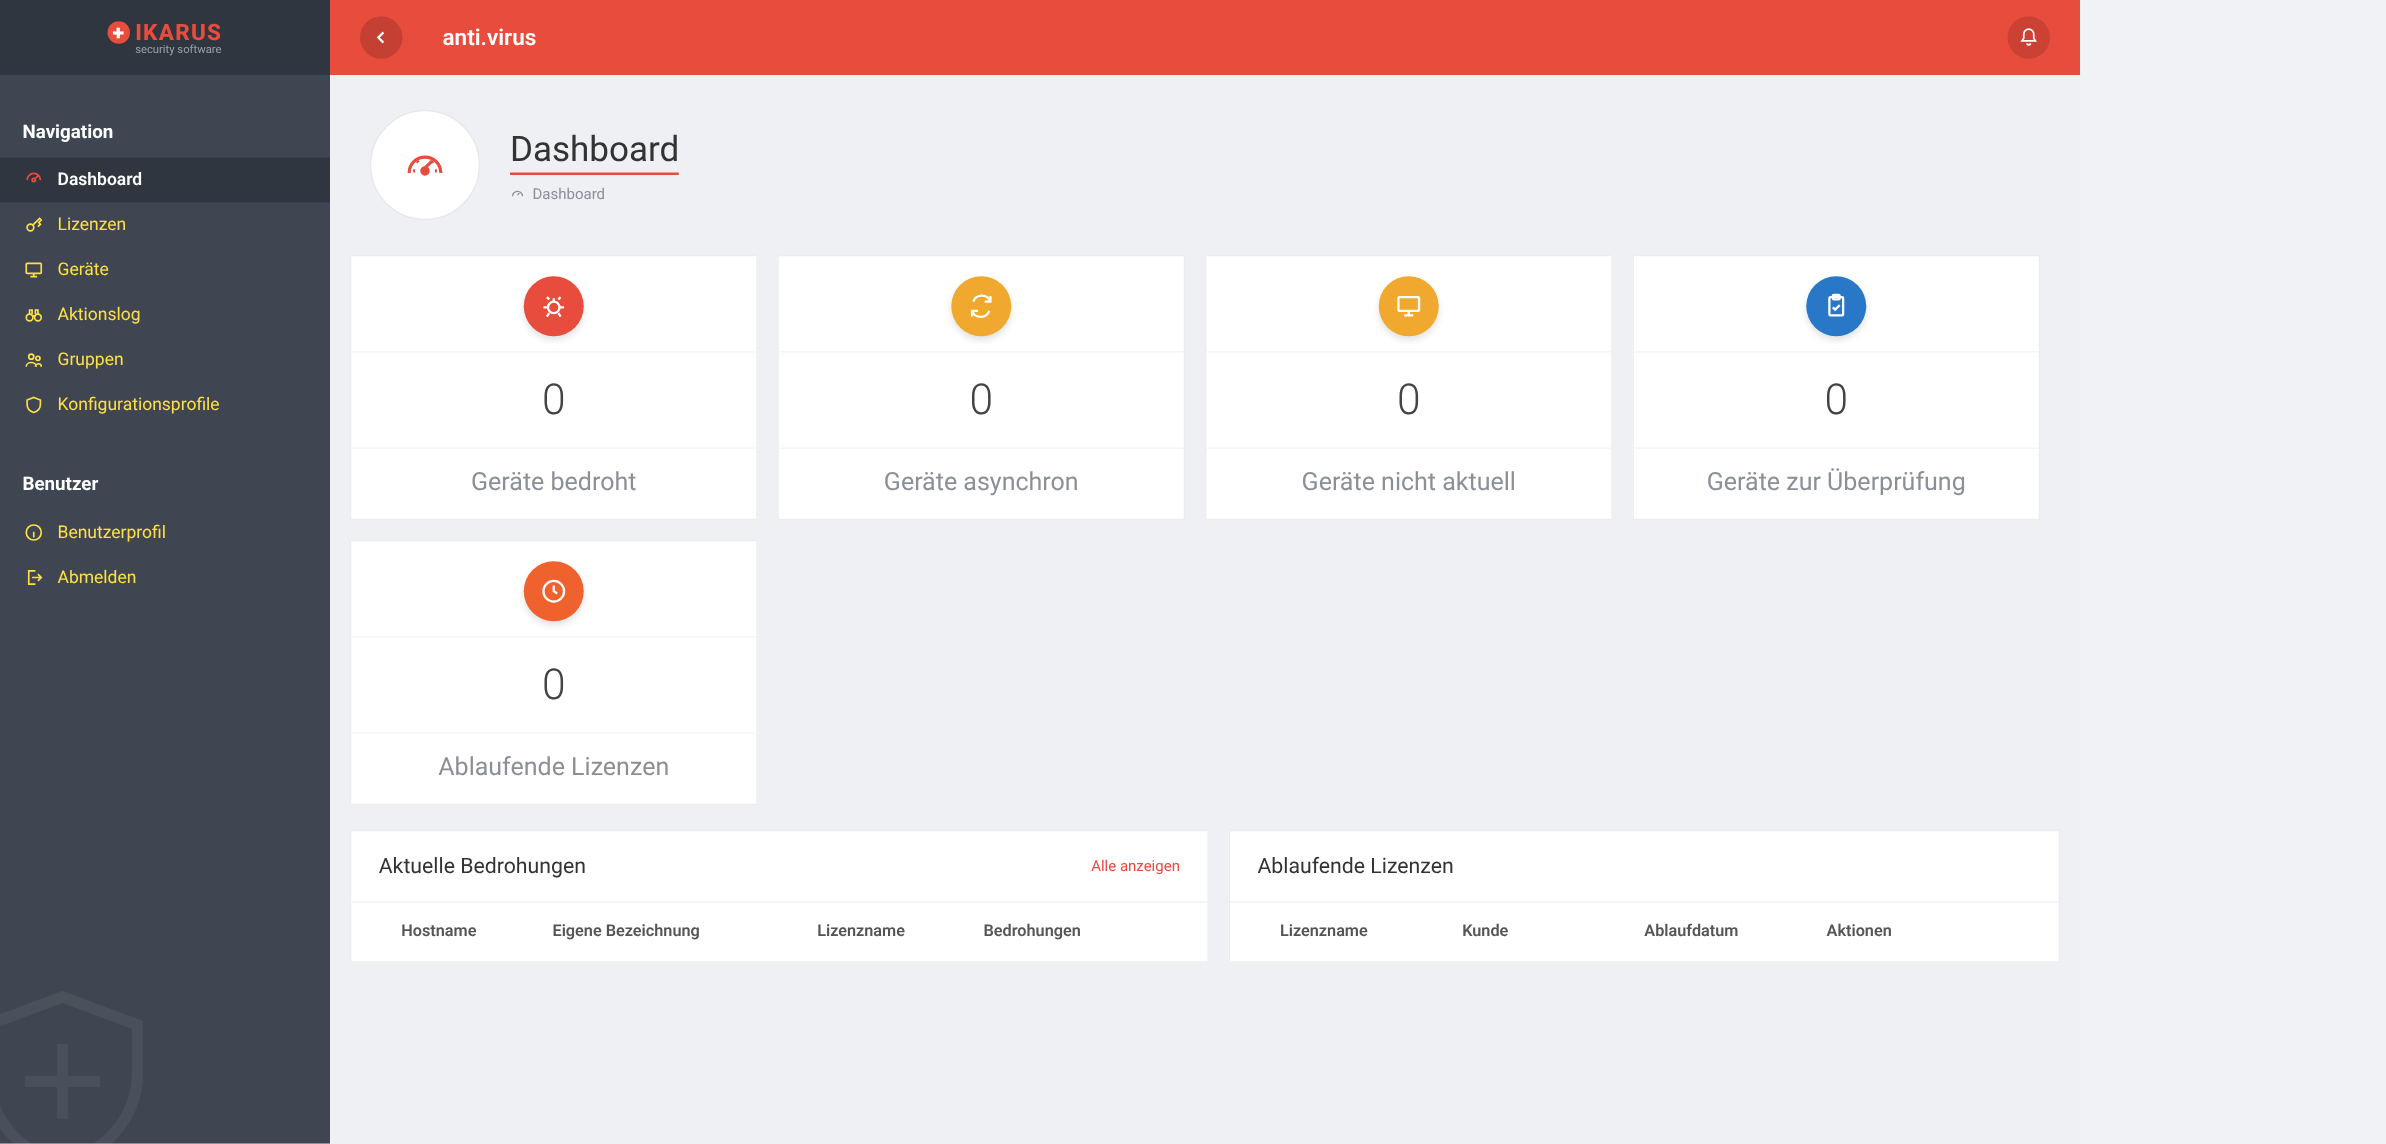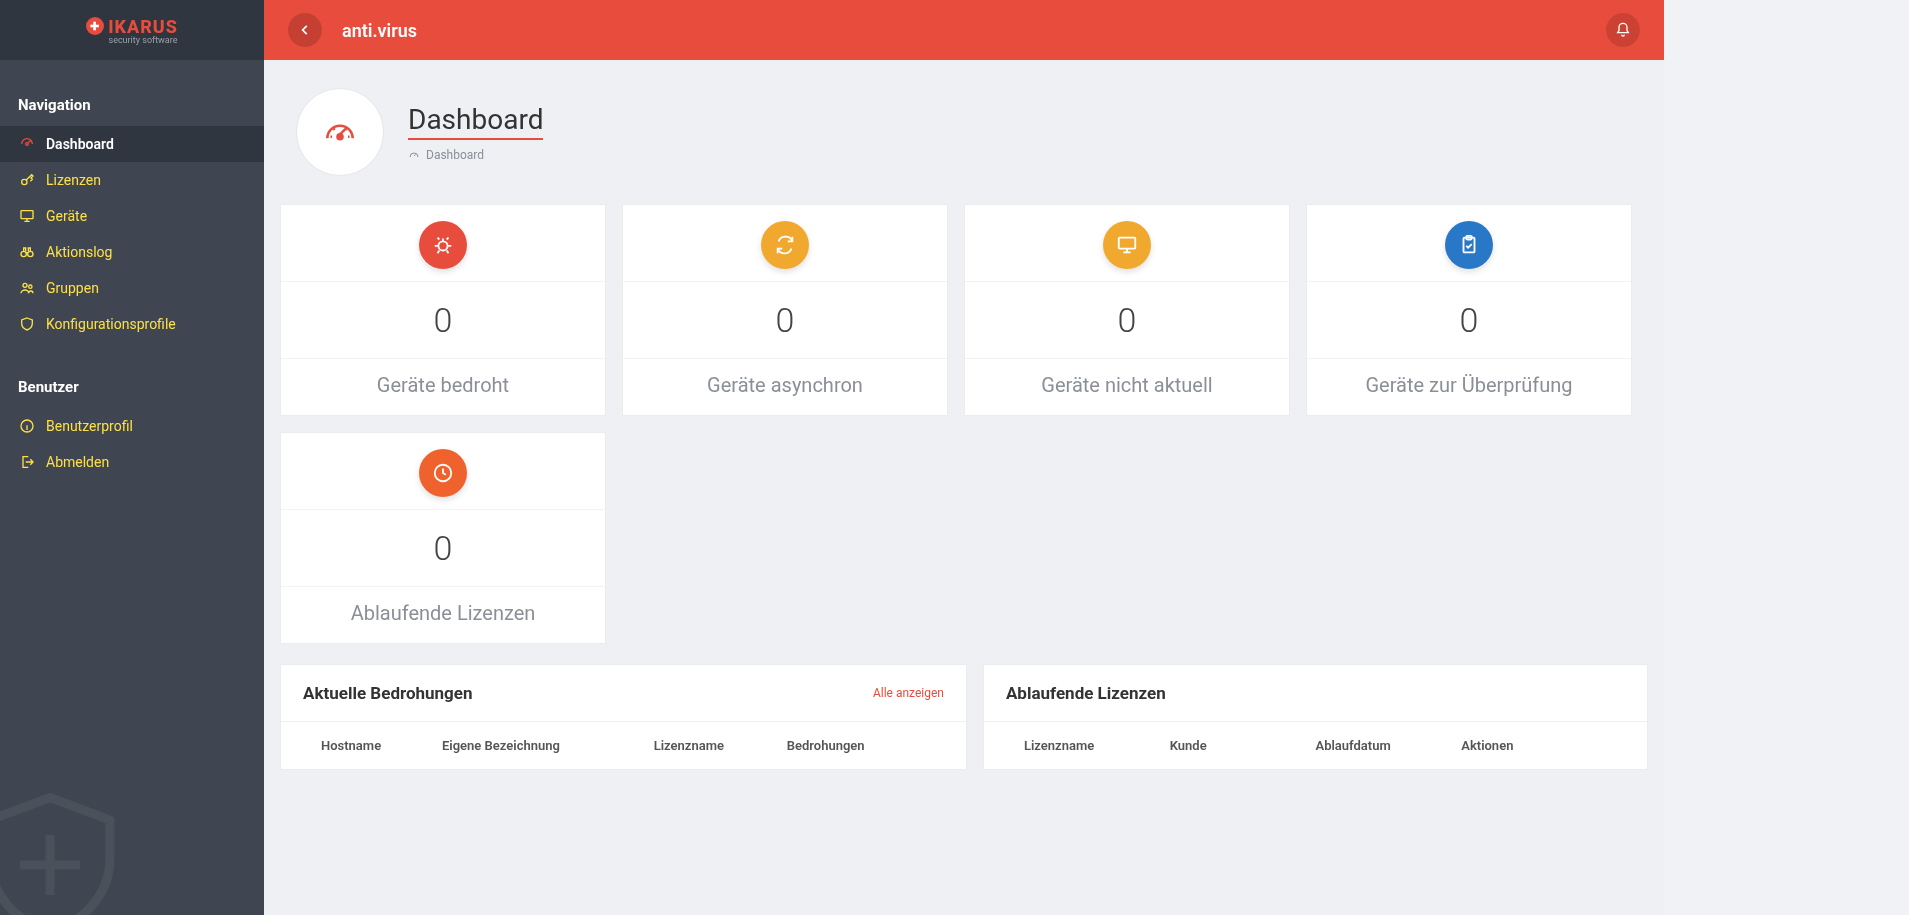--- a/index.html
+++ b/index.html
@@ -4,30 +4,30 @@
 <style>
   * { box-sizing: border-box; margin: 0; padding: 0; }
   html, body { height: 100%; width: 100%; font-family: -apple-system, BlinkMacSystemFont, "Segoe UI", Roboto, "Helvetica Neue", Arial, sans-serif; background: #f0f2f5; overflow: hidden; }
   .layout { display: flex; width: 1664px; height: 915px; }
   
   .sidebar { width: 264px; background: #3f4651; color: #c0c5ce; display: flex; flex-direction: column; position: relative; }
   .logo { height: 60px; display: flex; align-items: center; justify-content: center; background: #2f3640; }
   .logo-text { color: #e84c3d; font-weight: 800; font-size: 18px; letter-spacing: 1px; display: flex; align-items: center; }
   .logo-cross { width: 18px; height: 18px; background: #e84c3d; border-radius: 50%; display:flex; align-items:center; justify-content:center; margin-right:4px;}
   .logo-cross::before { content:"✚"; color:#fff; font-size:11px; line-height:1;}
-  .logo-sub { font-size: 9px; color:#9aa0a8; text-align:center; margin-top:-2px; margin-left:22px; letter-spacing:0;}
+  .logo-sub { font-size: 9px; color:#9aa0a8; text-align:left; margin-top:-2px; margin-left:22px; letter-spacing:0;}
   .nav-section-title { padding: 36px 18px 12px 18px; font-weight: 700; font-size: 15px; color: #fff; }
   .nav-item { display: flex; align-items: center; padding: 10px 18px; font-size: 14px; color: #fde047; cursor: pointer; }
   .nav-item.active { background: #2f3640; color: #fff; font-weight: 600; }
   .nav-item .icon { width: 18px; margin-right: 10px; display: inline-flex; align-items:center; justify-content:center; }
   .sidebar-bg-icon { position:absolute; bottom:-40px; left:-40px; opacity:.06; }
   
   .main { flex: 1; display: flex; flex-direction: column; background: #eef0f3; overflow:auto;}
   .topbar { height: 60px; background: #e84c3d; color: #fff; display: flex; align-items: center; padding: 0 24px; justify-content: space-between; }
-  .topbar-left { display:flex; align-items:center; gap:20px;}
+  .topbar-left { display:flex; align-items:center; gap:32px;}
   .back-btn { width: 34px; height: 34px; border-radius: 50%; background: rgba(0,0,0,.15); display:flex; align-items:center; justify-content:center; cursor:pointer;}
   .app-title { font-size: 18px; font-weight: 600; }
   .bell-btn { width: 34px; height: 34px; border-radius:50%; background: rgba(0,0,0,.12); display:flex; align-items:center; justify-content:center; cursor:pointer;}
   
   .page-header { padding: 28px 32px; display:flex; align-items:center; gap:24px;}
   .page-icon-circle { width: 88px; height:88px; border-radius:50%; background:#fff; border:1px solid #e5e7eb; display:flex; align-items:center; justify-content:center;}
   .page-title { font-size: 28px; font-weight:400; color:#333; border-bottom:2px solid #e84c3d; display:inline-block; padding-bottom:2px;}
   .breadcrumb { margin-top:8px; font-size:12px; color:#8a8f98; display:flex; align-items:center; gap:6px;}
   
   .cards { padding: 0 16px; display:flex; flex-wrap:wrap; gap:16px;}
@@ -35,21 +35,21 @@
   .stat-icon-wrap { padding:16px 0 12px; width:100%; display:flex; justify-content:center; border-bottom:1px solid #f3f3f3;}
   .stat-icon { width:48px; height:48px; border-radius:50%; display:flex; align-items:center; justify-content:center; color:#fff; box-shadow: 0 3px 6px rgba(0,0,0,.12);}
   .stat-value { font-size:34px; color:#444; padding:18px 0; width:100%; text-align:center; border-bottom:1px solid #f3f3f3; font-weight:300;}
   .stat-label { font-size:20px; color:#8a8f98; padding:14px 0 18px;}
   
   .tables { padding:20px 16px 0; display:flex; gap:16px;}
   .panel { background:#fff; border:1px solid #ececec; }
   .panel-lg { flex: 0 0 calc(50.8% - 8px);}
   .panel-sm { flex: 1;}
   .panel-head { padding:18px 22px; display:flex; justify-content:space-between; align-items:center; border-bottom:1px solid #f0f0f0;}
-  .panel-title { font-size:17px; color:#333; font-weight:700;}
+  .panel-title { font-size:17px; color:#333; font-weight:400;}
   .panel-link { font-size:12px; color:#e84c3d; cursor:pointer;}
   .tbl-head { display:flex; padding:16px 40px; font-size:13px; color:#555; font-weight:600;}
   .panel-lg .tbl-head > div:nth-child(1){ width:20%;}
   .panel-lg .tbl-head > div:nth-child(2){ width:35%;}
   .panel-lg .tbl-head > div:nth-child(3){ width:22%;}
   .panel-lg .tbl-head > div:nth-child(4){ width:23%;}
   .panel-sm .tbl-head > div { flex:1;}
   svg { display:block;}
 </style>
 </head>

